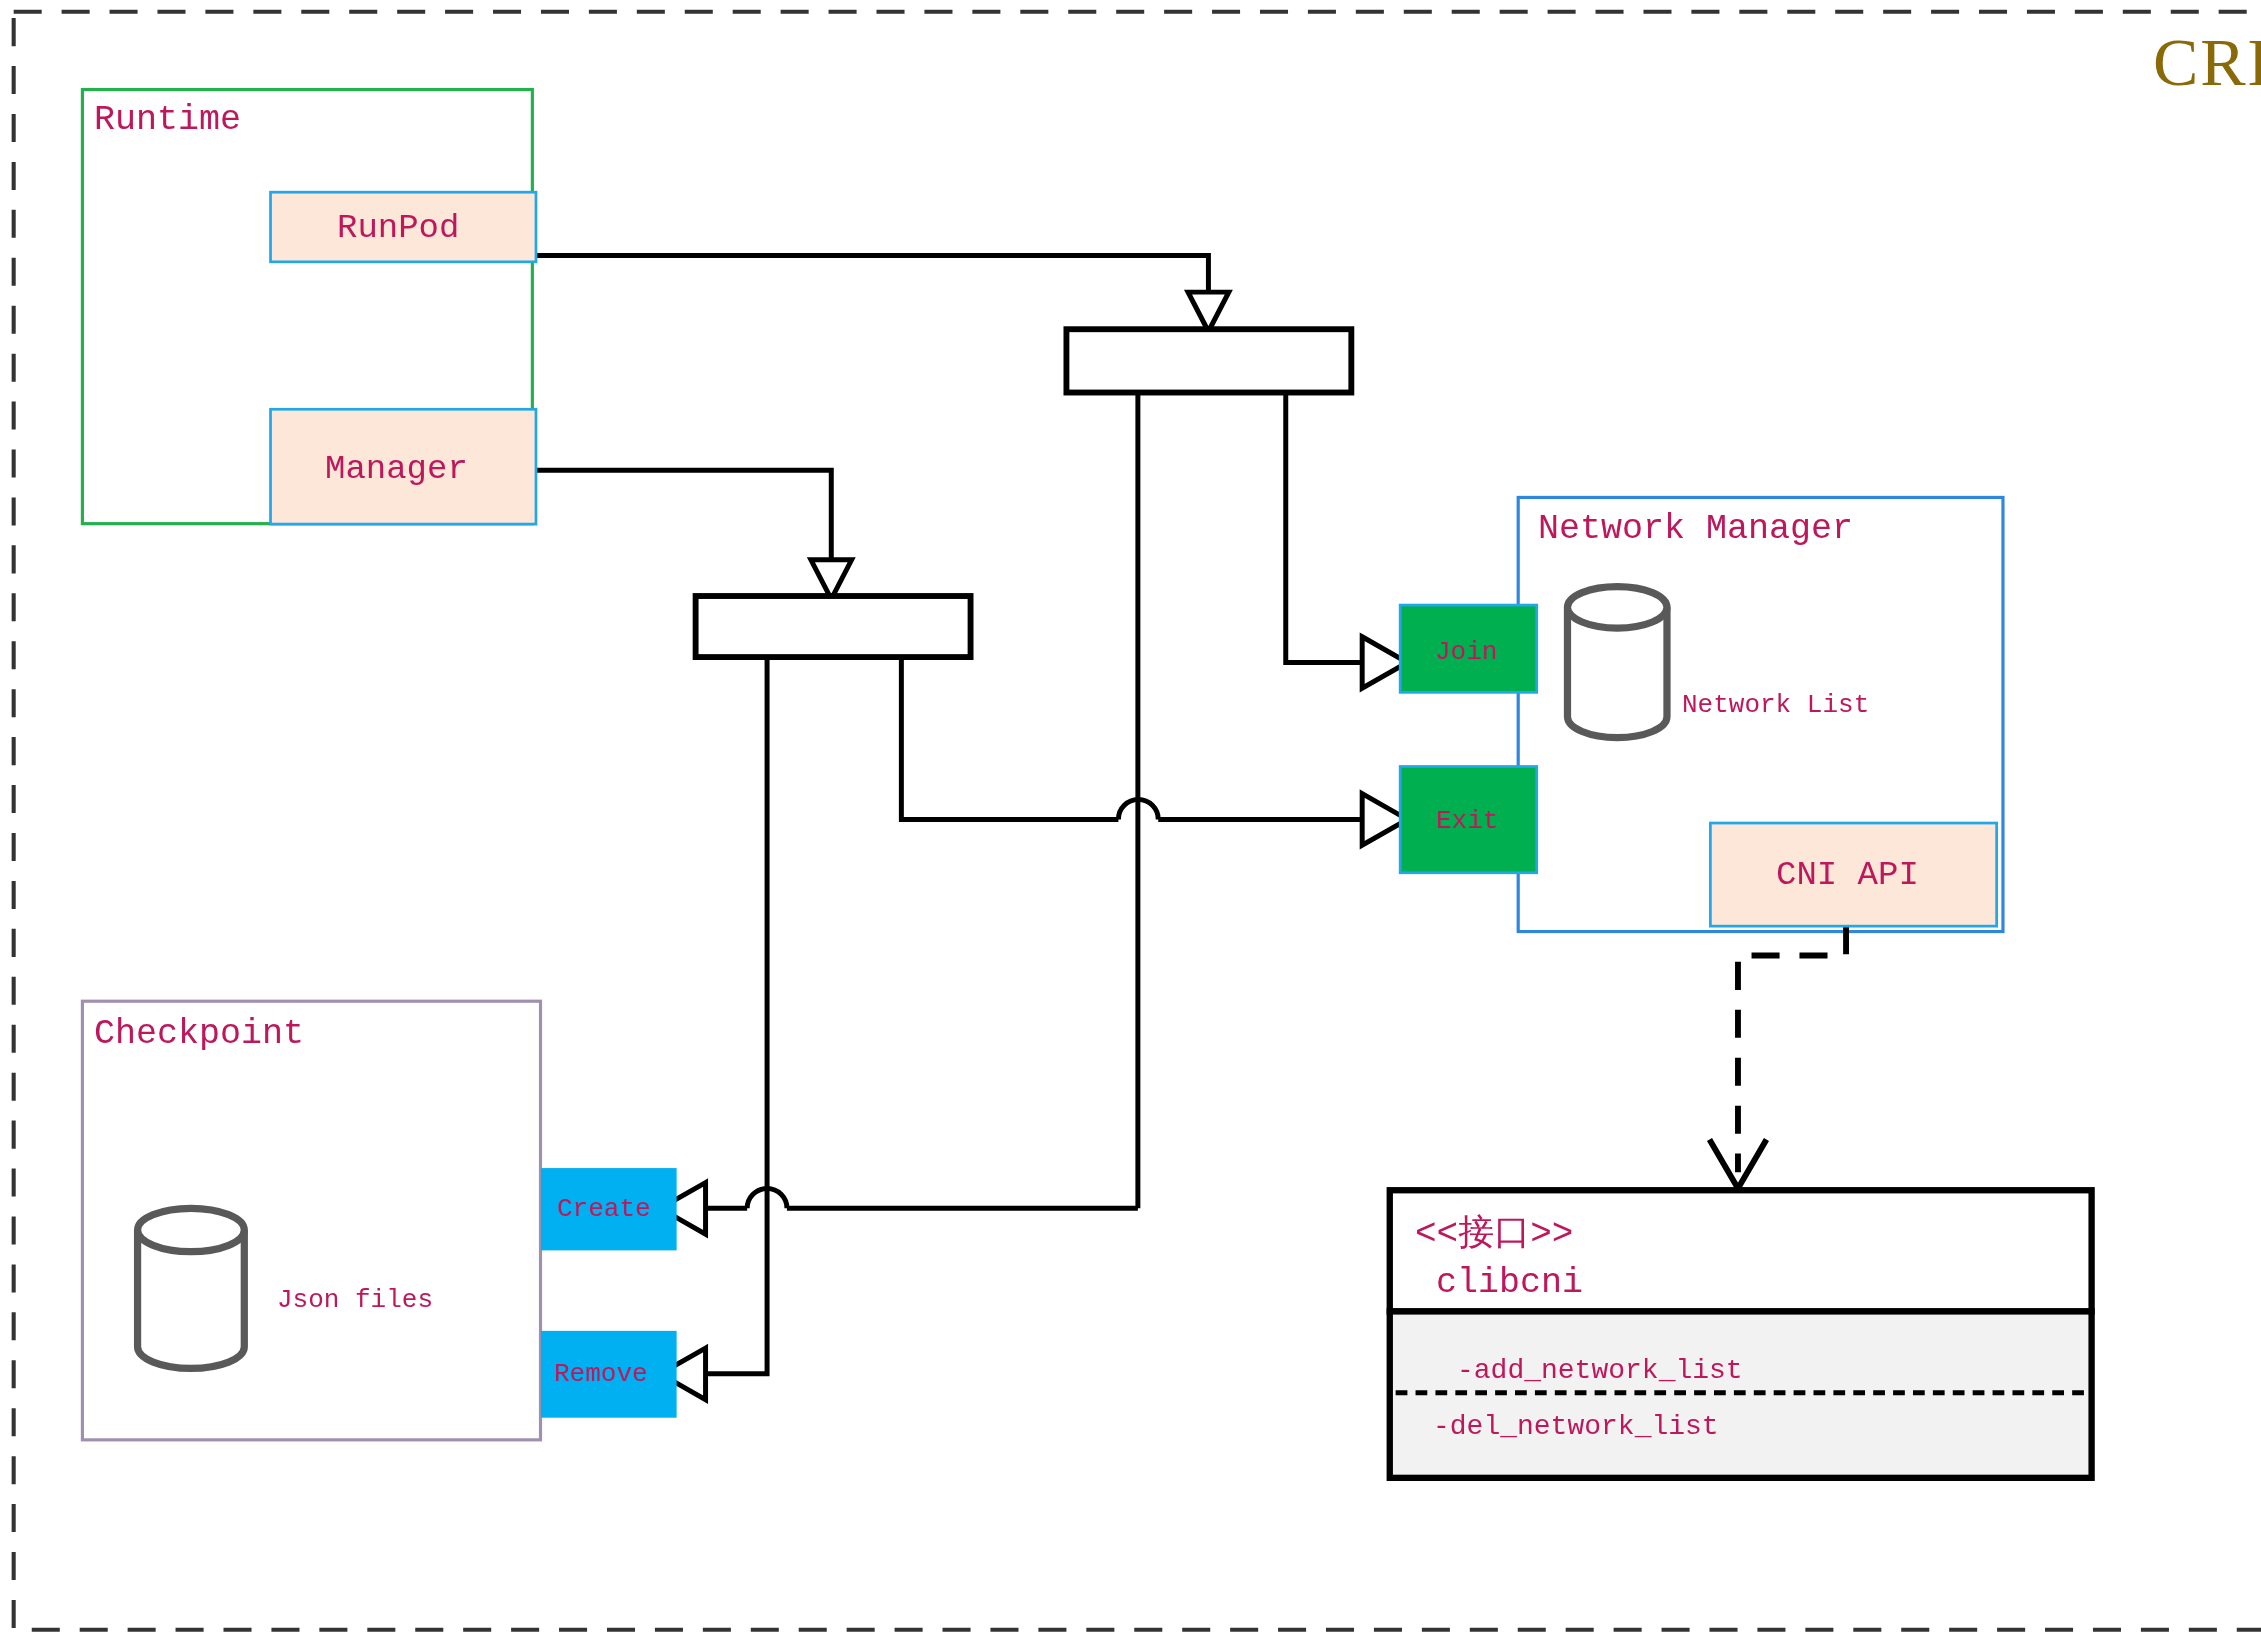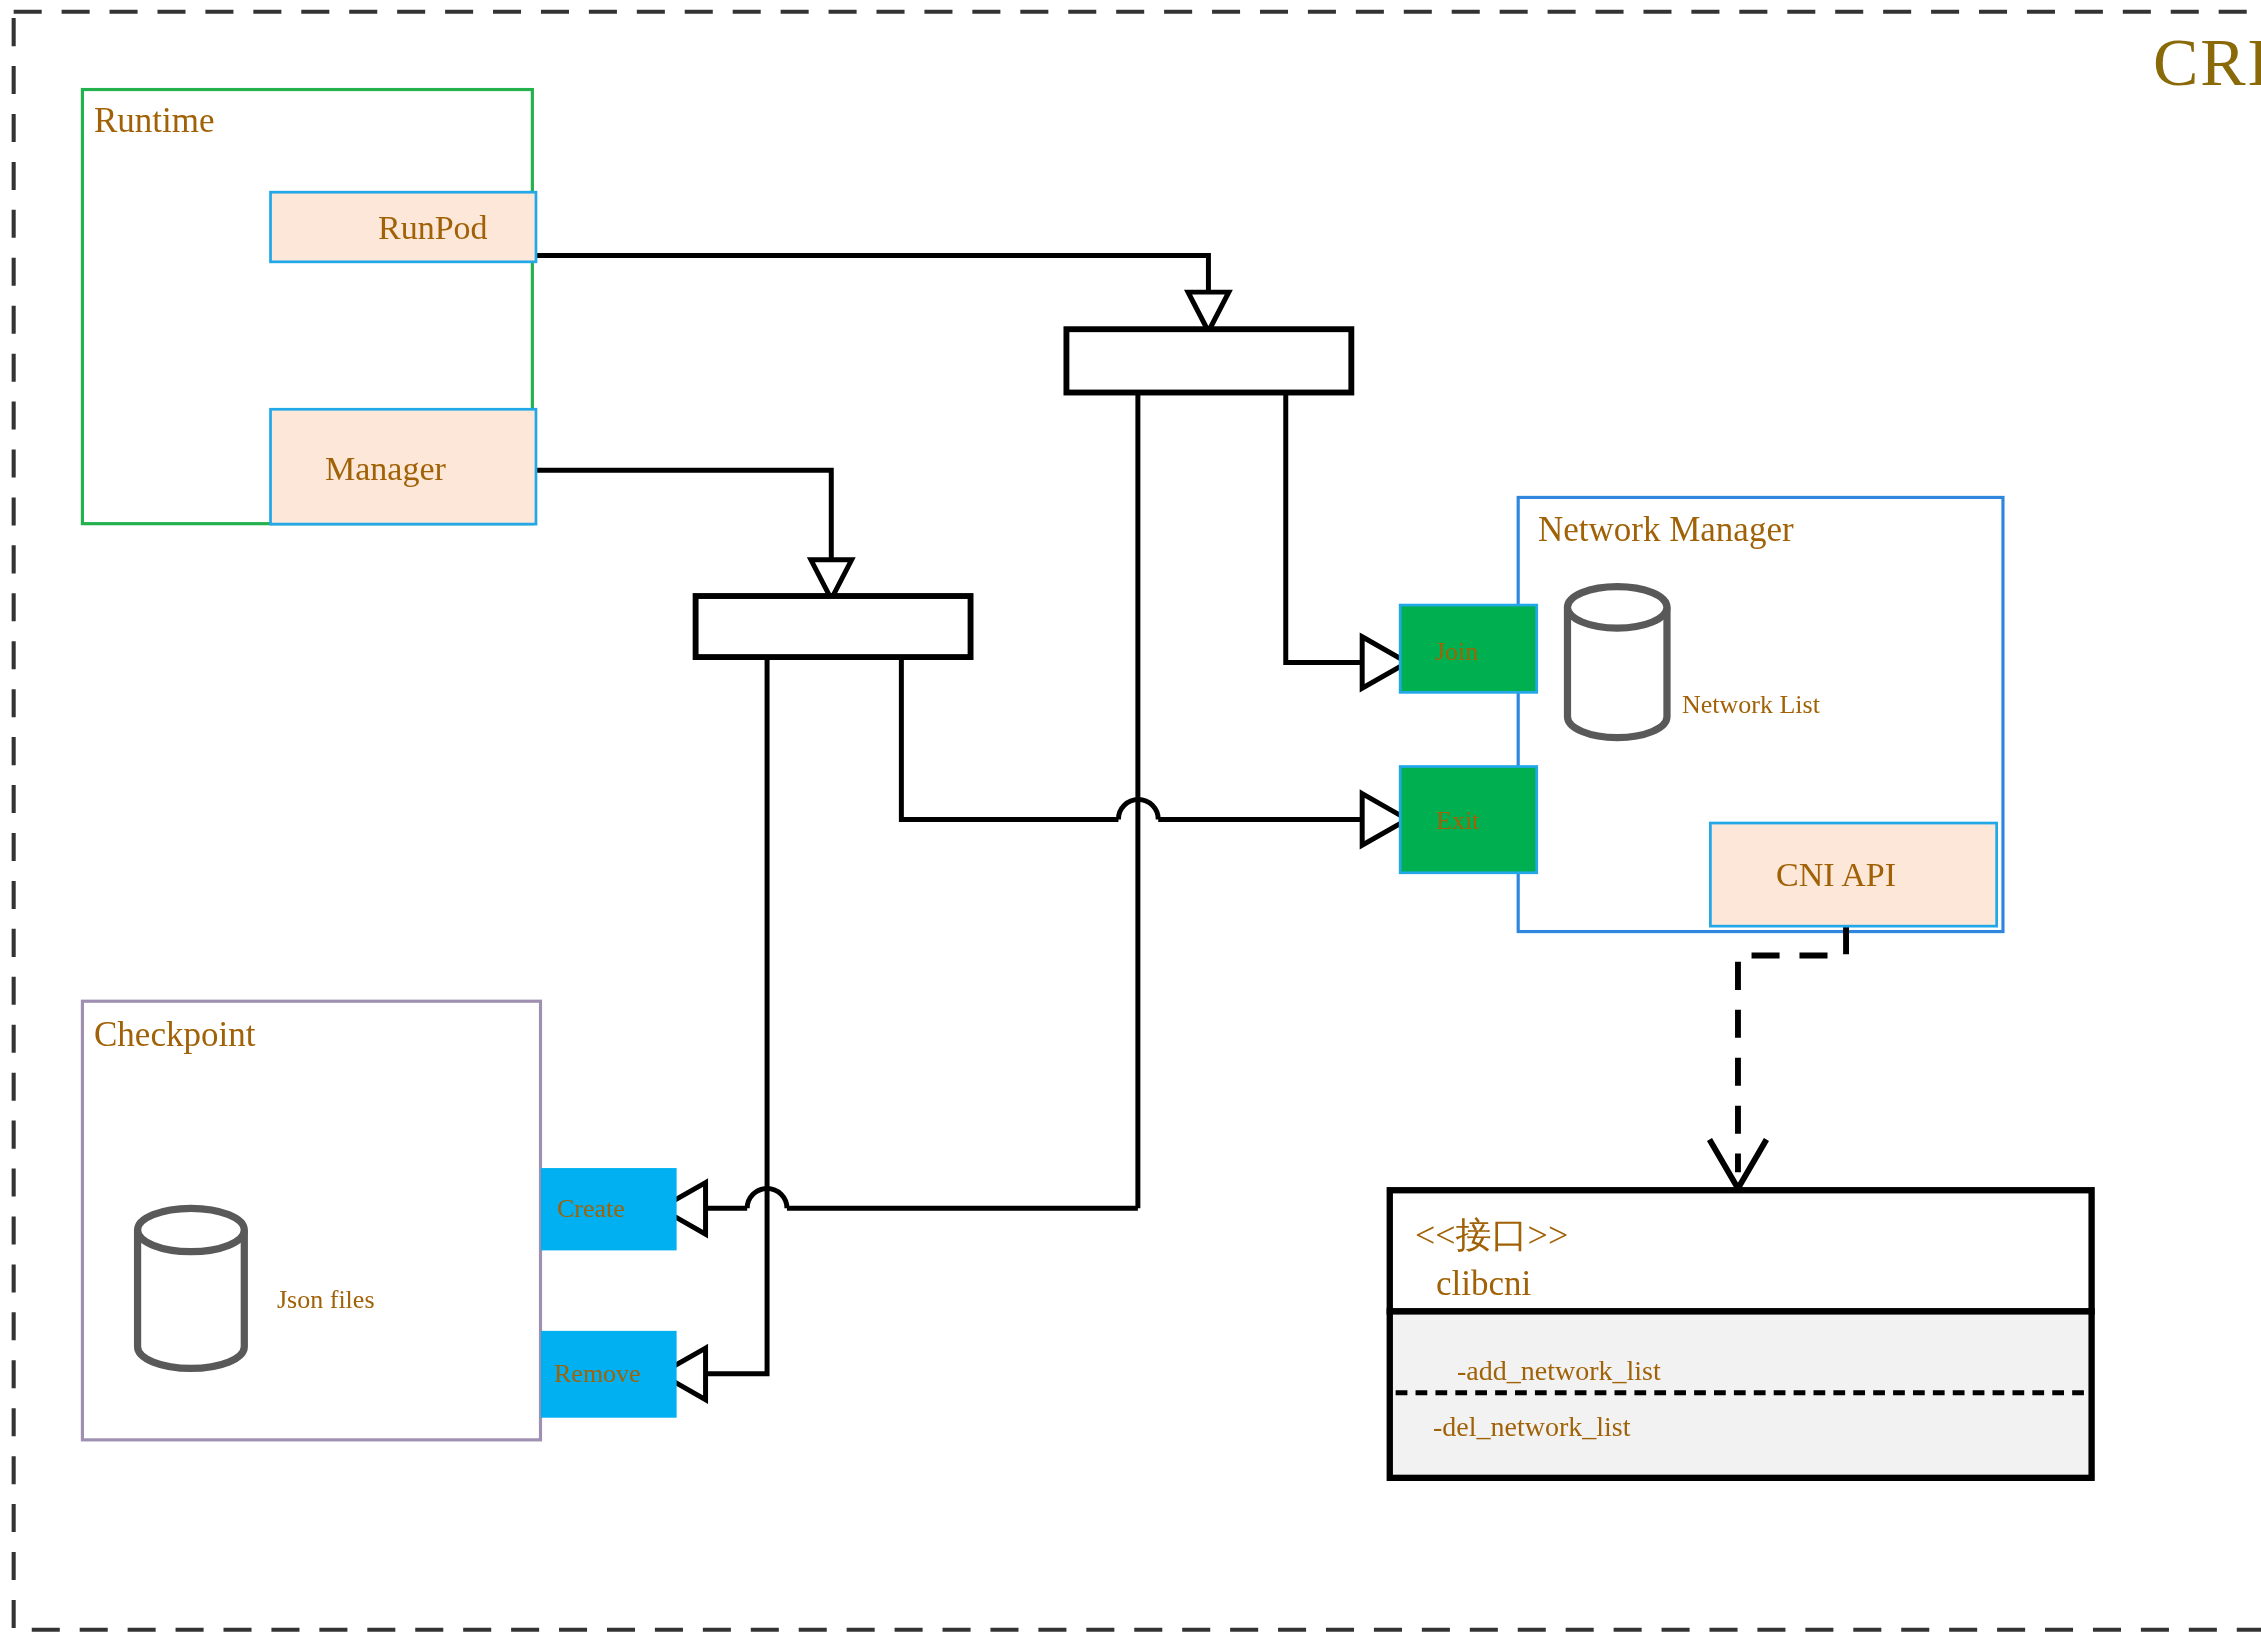--- a/index.html
+++ b/index.html
@@ -1,20 +1,20 @@
 <!DOCTYPE html>
 <html style="font-size:7.2px"><head>
 <meta charset="utf-8">
 <title>CRI Architecture Diagram</title>
 <style>
   html,body{margin:0;padding:0;background:#ffffff;}
   body{font-family:"DejaVu Serif", serif;}
   #stage{position:relative;width:2335px;height:1642px;background:#ffffff;overflow:hidden;}
   #svgroot{position:absolute;left:0;top:0;width:2335px;height:1642px;}
-  .lbl{position:absolute;white-space:pre;color:#a16207;font-family:Liberation Serif, serif;line-height:1;}
+  .lbl{position:absolute;white-space:pre;color:#be185d;font-family:Liberation Mono, monospace;line-height:1;}
   .t-title{font-size:68px;color:#8a6a08;font-family:"Liberation Serif", serif;letter-spacing:1.8px;}
   .t-group{font-size:35px;}
   .t-box{font-size:34px;}
   .t-small{font-size:26px;}
   .t-iface{font-size:36px;}
   .t-cls{font-size:35px;}
   .t-meth{font-size:28px;}
 </style>
 </head>
 <body>
@@ -94,21 +94,21 @@
   </svg>
 
   <div class="lbl t-title" style="left:2153px; top:28px;">CRI</div>
 
   <div class="lbl t-group" style="left:94px; top:103px;">Runtime</div>
 
   <div class="lbl t-group" style="left:94px; top:1017px;">Checkpoint</div>
 
   <div class="lbl t-group" style="left:1538px; top:512px;">Network Manager</div>
 
-  <div class="lbl t-box" style="left:337px; top:211px;margin-left:41px;">RunPod</div>
+  <div class="lbl t-box" style="left:337px; top:211px;">RunPod</div>
 
   <div class="lbl t-box" style="left:325px; top:452px;">Manager</div>
 
   <div class="lbl t-small" style="left:1435px; top:639px;">Join</div>
 
   <div class="lbl t-small" style="left:1436px; top:808px;">Exit</div>
 
   <div class="lbl t-small" style="left:557px; top:1196px;">Create</div>
 
   <div class="lbl t-small" style="left:554px; top:1361px;">Remove</div>

